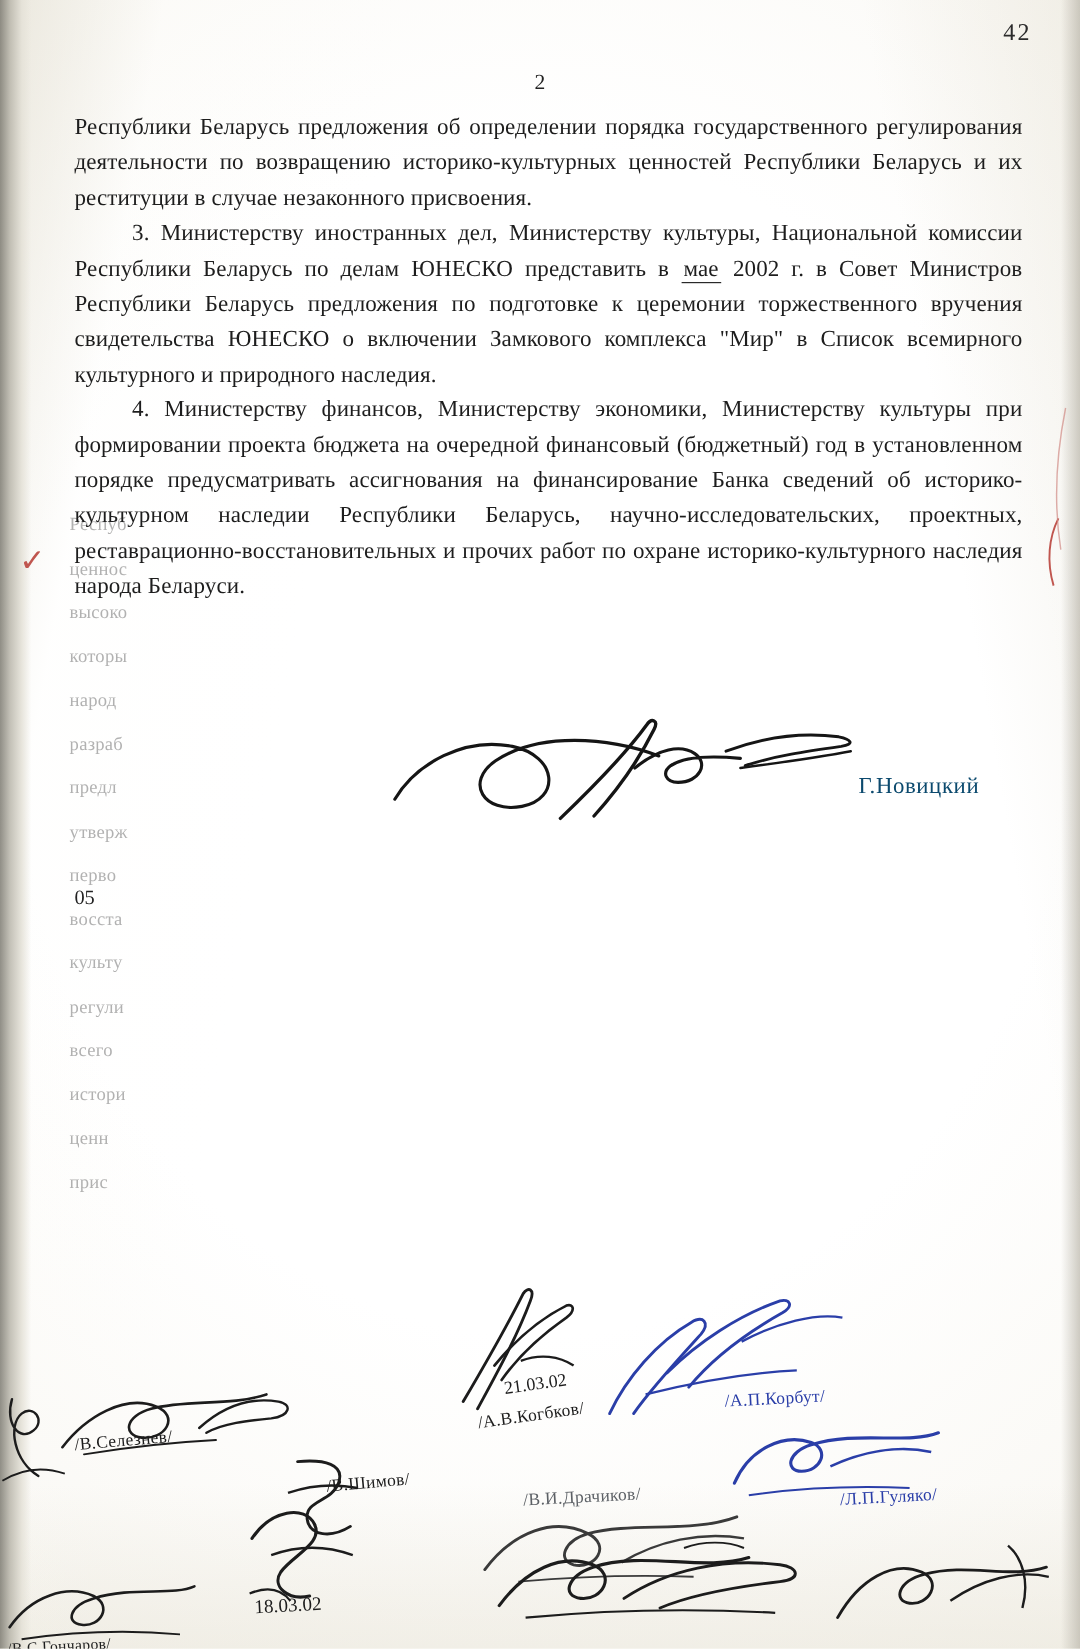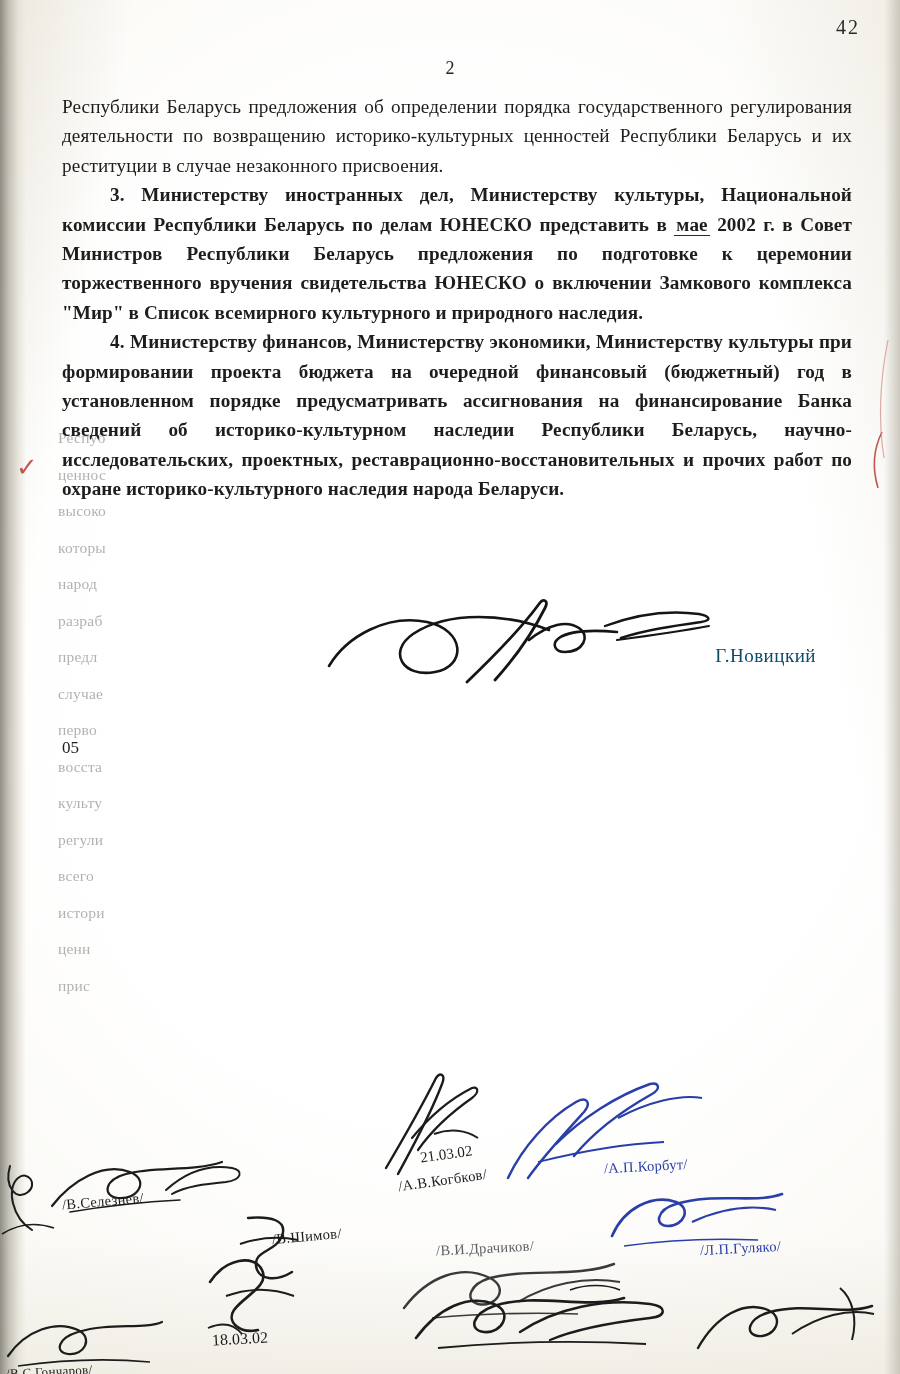--- a/index.html
+++ b/index.html
@@ -97,21 +97,21 @@
   }
   .para {
     margin: 0 0 0 0;
     font-size: 19.2px;
     line-height: 29.4px;
     text-align: justify;
     text-align-last: left;
     color: #1d1d1d;
     letter-spacing: 0.1px;
   }
-  .para.indent { text-indent: 48px; font-weight: bold; }
+  .para.indent { text-indent: 48px; }
 
   
   .ins-word {
     border-bottom: 1px solid #2a2a2a;
     padding: 0 2px;
   }
 
   
   .sig-block {
     position: absolute;
@@ -207,21 +207,21 @@
 
   <div class="bleed">
     <div>Респуб</div>
     <div>ценнос</div>
     <div>высоко</div>
     <div>которы</div>
     <div>народ</div>
     <div></div>
     <div>разраб</div>
     <div>предл</div>
-    <div>случае</div>
+    <div>утверж</div>
     <div></div>
     <div>перво</div>
     <div></div>
     <div>восста</div>
     <div>культу</div>
     <div>регули</div>
     <div>всего</div>
     <div>истори</div>
     <div></div>
     <div>ценн</div>

